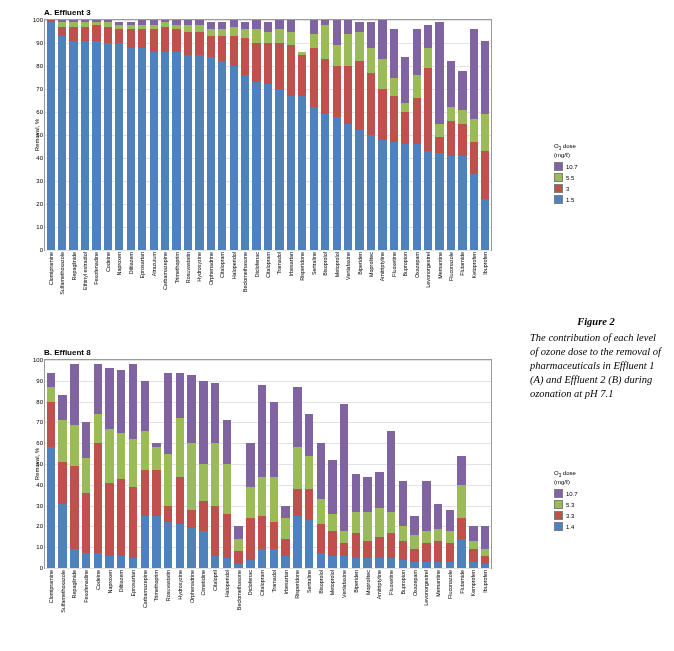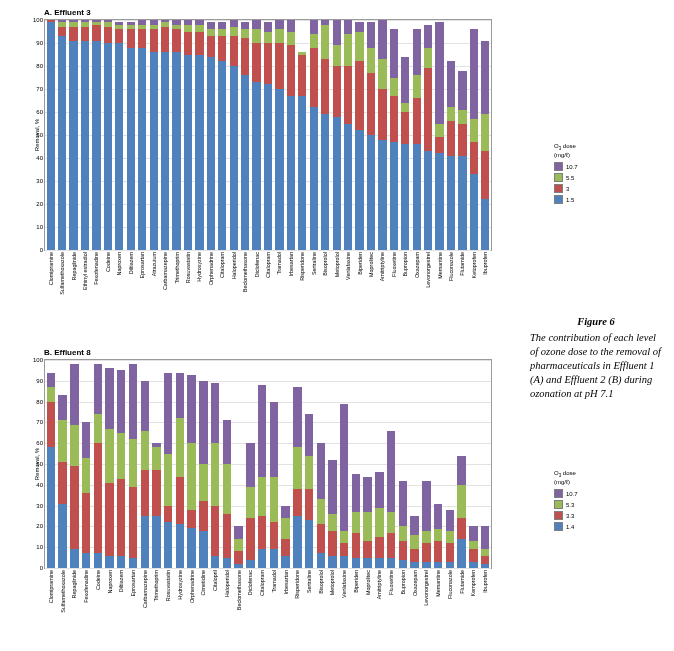--- a/index.html
+++ b/index.html
@@ -1032,17 +1032,17 @@
           <span>3.3</span>
         </div>
         <div class="litem">
           <span class="swatch" style="background: rgb(79, 129, 189);"></span>
           <span>1.4</span>
         </div>
       </div>
   </div>
 
   <div id="caption">
-    <span class="capttl">Figure 6</span>
+    <span class="capttl">Figure 2</span>
     <span>The contribution of each level of ozone dose to the removal of pharmaceuticals in Effluent 1 (A) and Effluent 2 (B) during ozonation at pH 7.1</span>
   </div>
 
 </div>
 
 </body></html>

